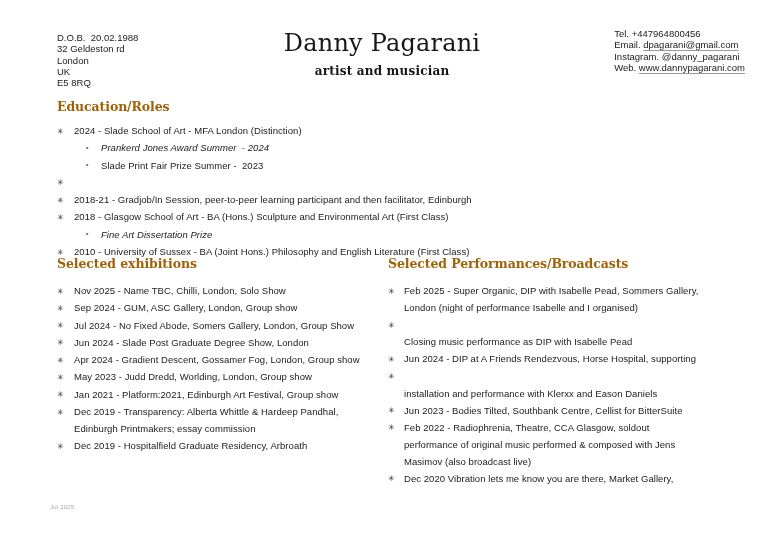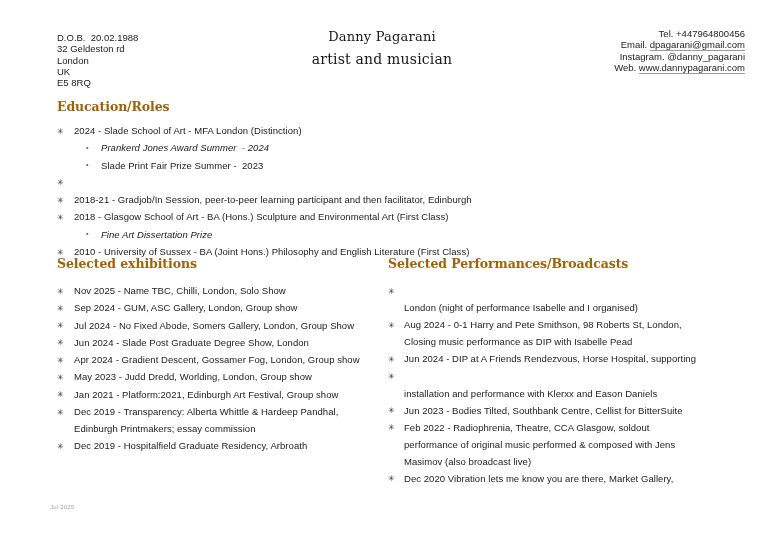--- a/index.html
+++ b/index.html
@@ -6,34 +6,34 @@
   .page{
     position:relative;
     width:764px;height:540px;
     background:#ffffff;
     font-family:"Liberation Sans", sans-serif;
     color:#212121;
     overflow:hidden;
   }
   
   .header-left{position:absolute;left:57px;top:32px;}
-  .header-right{position:absolute;right:19px;top:28px;text-align:right;}
+  .header-right{position:absolute;right:19px;top:28px;}
   .hline{font-size:9.5px;line-height:11.3px;white-space:pre;}
   .clabel{color:#212121;}
   .cvalue{color:#212121;}
   .cvalue.link{text-decoration:underline;text-decoration-color:#9a9a9a;text-decoration-thickness:0.5px;text-underline-offset:1.5px;cursor:pointer;}
   .header-center{position:absolute;left:0;right:0;top:29px;text-align:center;}
   .name{
     font-family:"DejaVu Serif", serif;
-    font-size:13px;font-weight:500;letter-spacing:0.2px;
+    font-size:24px;font-weight:500;letter-spacing:0.2px;
     color:#171717;margin:0;
   }
   .subtitle{
     font-family:"DejaVu Serif", serif;
-    font-size:14px;color:#171717;margin-top:7px;letter-spacing:0.2px;
+    font-size:12px;color:#171717;margin-top:7px;letter-spacing:0.2px;font-weight:bold;
   }
   
   .sec-title{
     font-family:"DejaVu Serif", serif;
     font-size:12.5px;font-weight:600;color:#a16207;
     letter-spacing:-0.1px;line-height:14px;white-space:pre;
   }
   .edu{position:absolute;left:57px;top:100px;width:680px;}
   .edu .list{margin-top:9px;}
   .col-left{position:absolute;left:57px;top:257px;width:320px;}
@@ -159,28 +159,28 @@
           <span class="txt">Dec 2019 - Hospitalfield Graduate Residency, Arbroath</span>
         </div>
       </div>
   </section>
 
   <section class="col-right">
     <div class="sec-title">Selected Performances/Broadcasts</div>
     <div class="list">
         <div class="row">
           <span class="bullet">✳</span>
+          <span class="txt">Feb 2025 - Super Organic, DIP with Isabelle Pead, Sommers Gallery,</span>
         </div>
         <div class="row">
           <span class="bullet"></span>
           <span class="txt">London (night of performance Isabelle and I organised)</span>
         </div>
         <div class="row">
           <span class="bullet">✳</span>
-          <span class="txt">Aug 2024 - 0-1 Harry and Pete Smithson, 98 Roberts St, London,</span>
         </div>
         <div class="row">
           <span class="bullet"></span>
           <span class="txt">Closing music performance as DIP with Isabelle Pead</span>
         </div>
         <div class="row">
           <span class="bullet">✳</span>
           <span class="txt">Jun 2024 - DIP at A Friends Rendezvous, Horse Hospital, supporting</span>
         </div>
         <div class="row">

